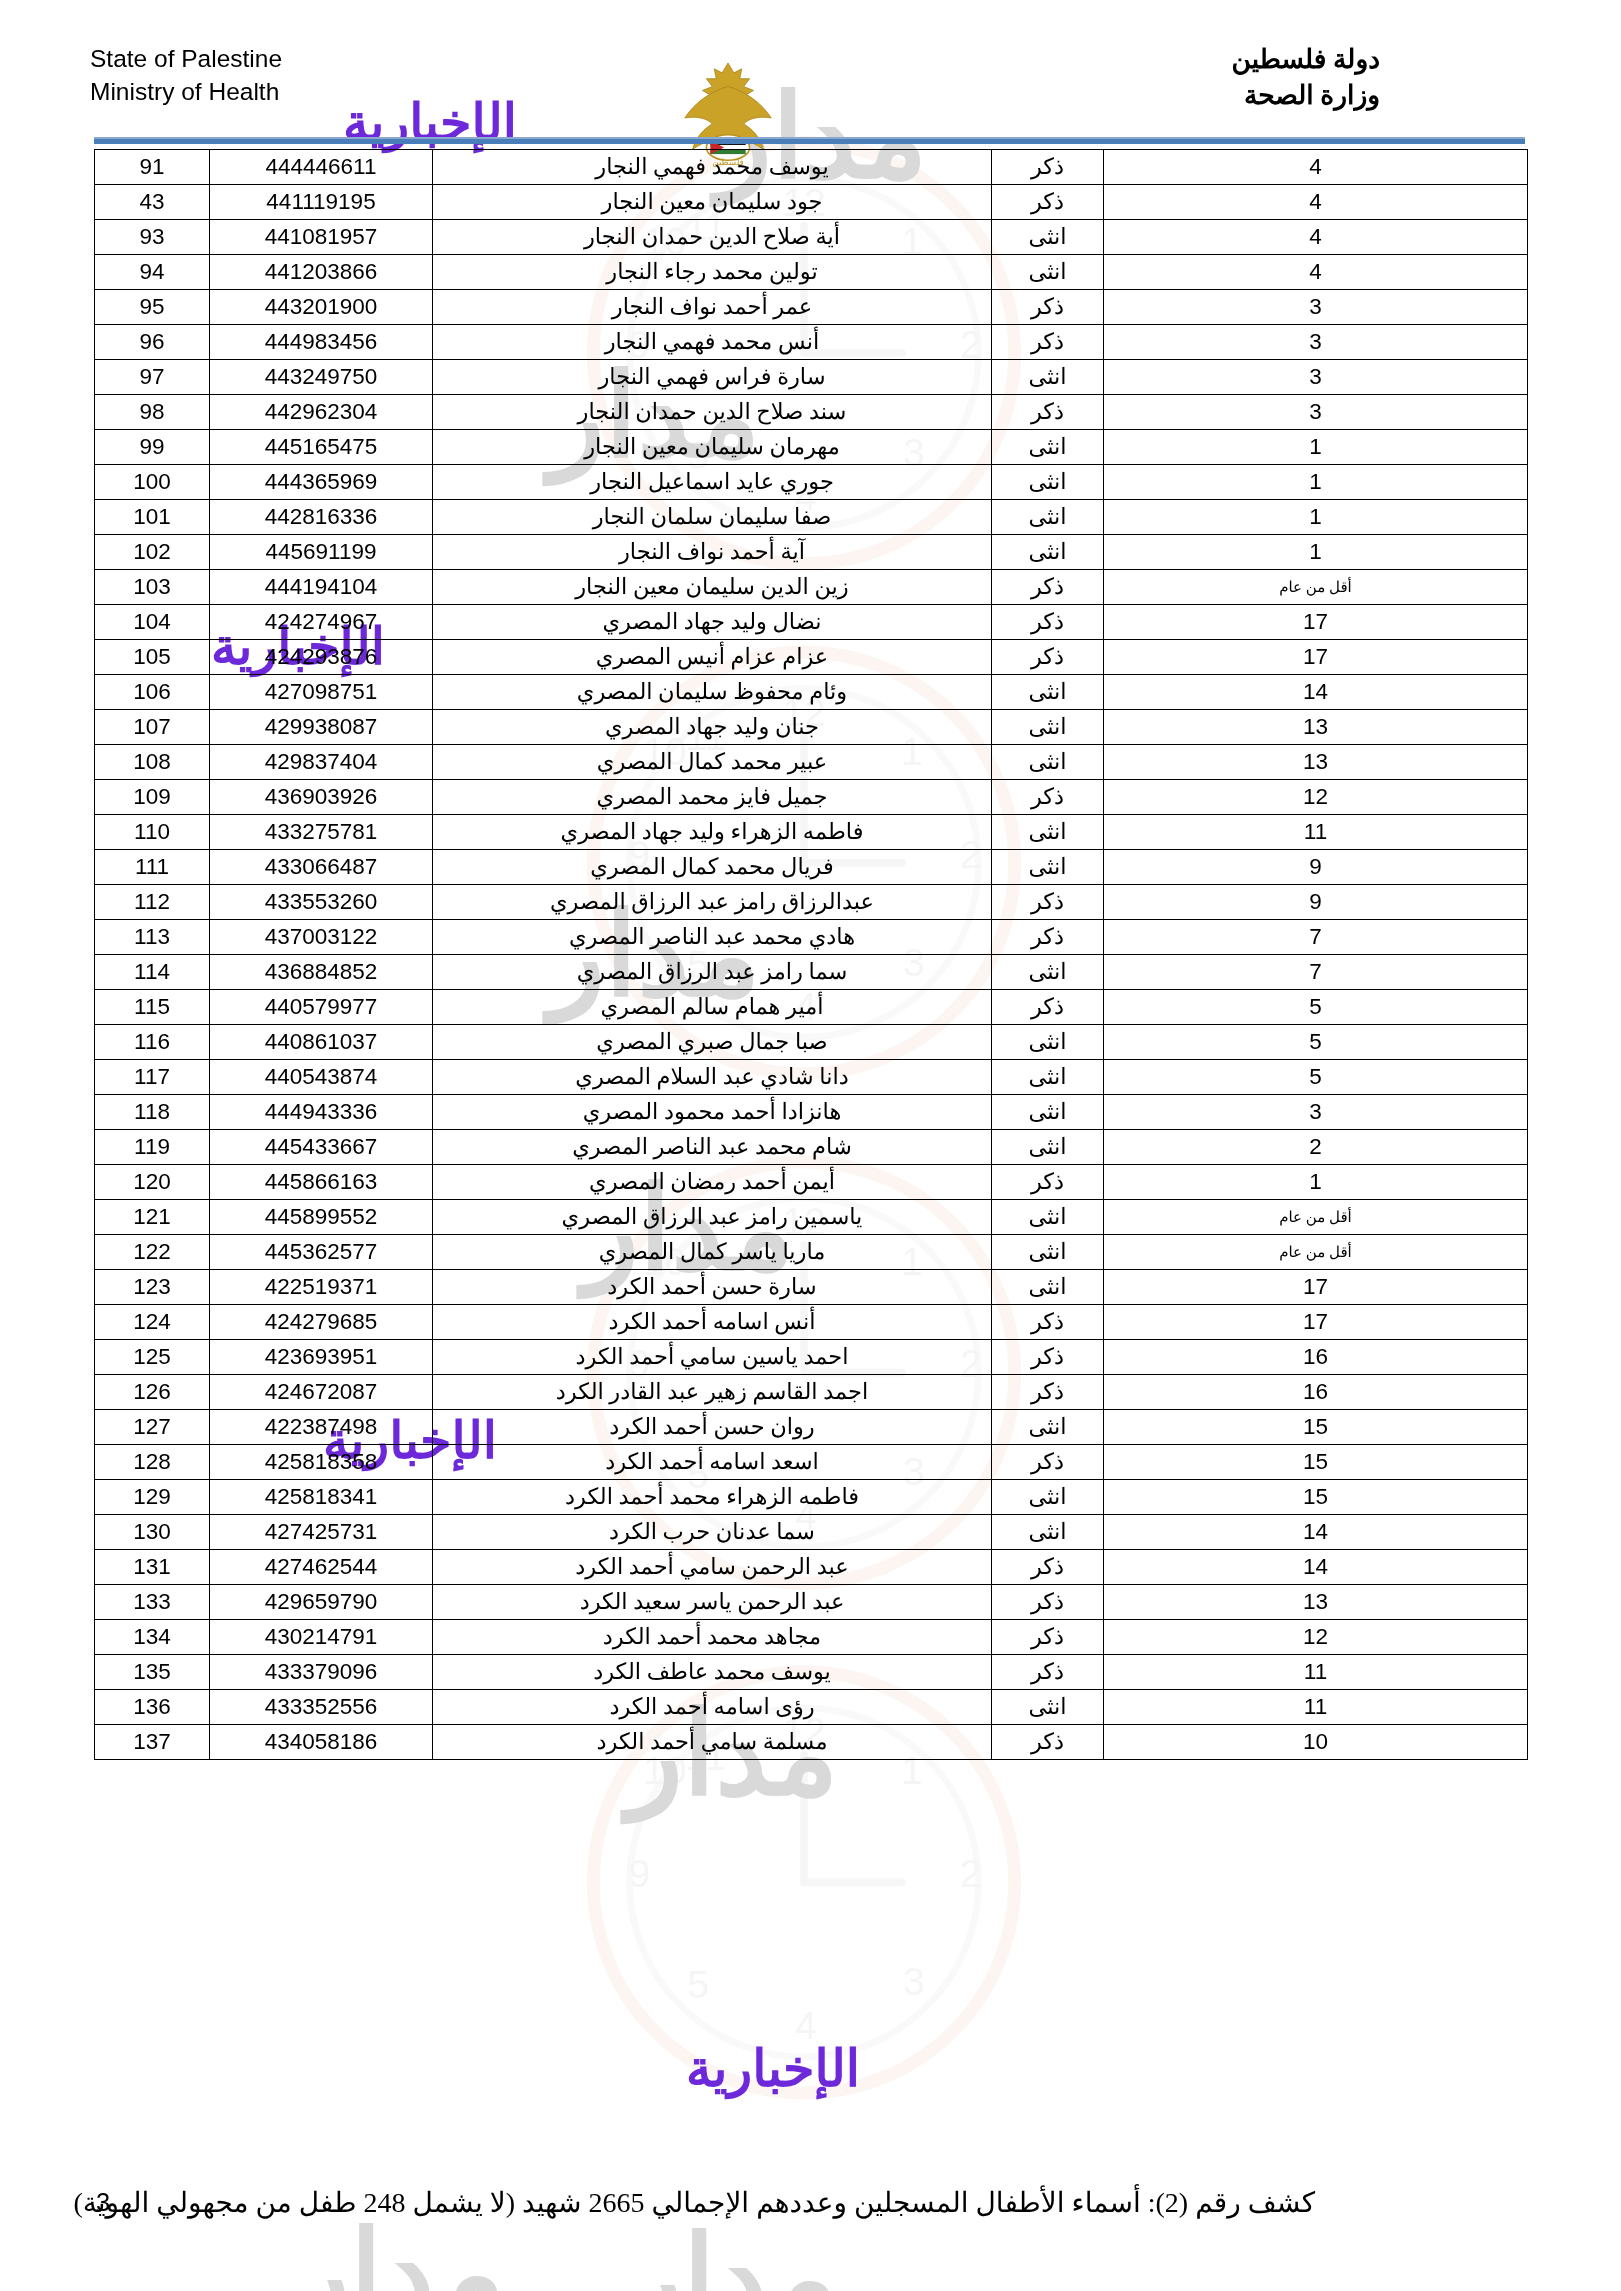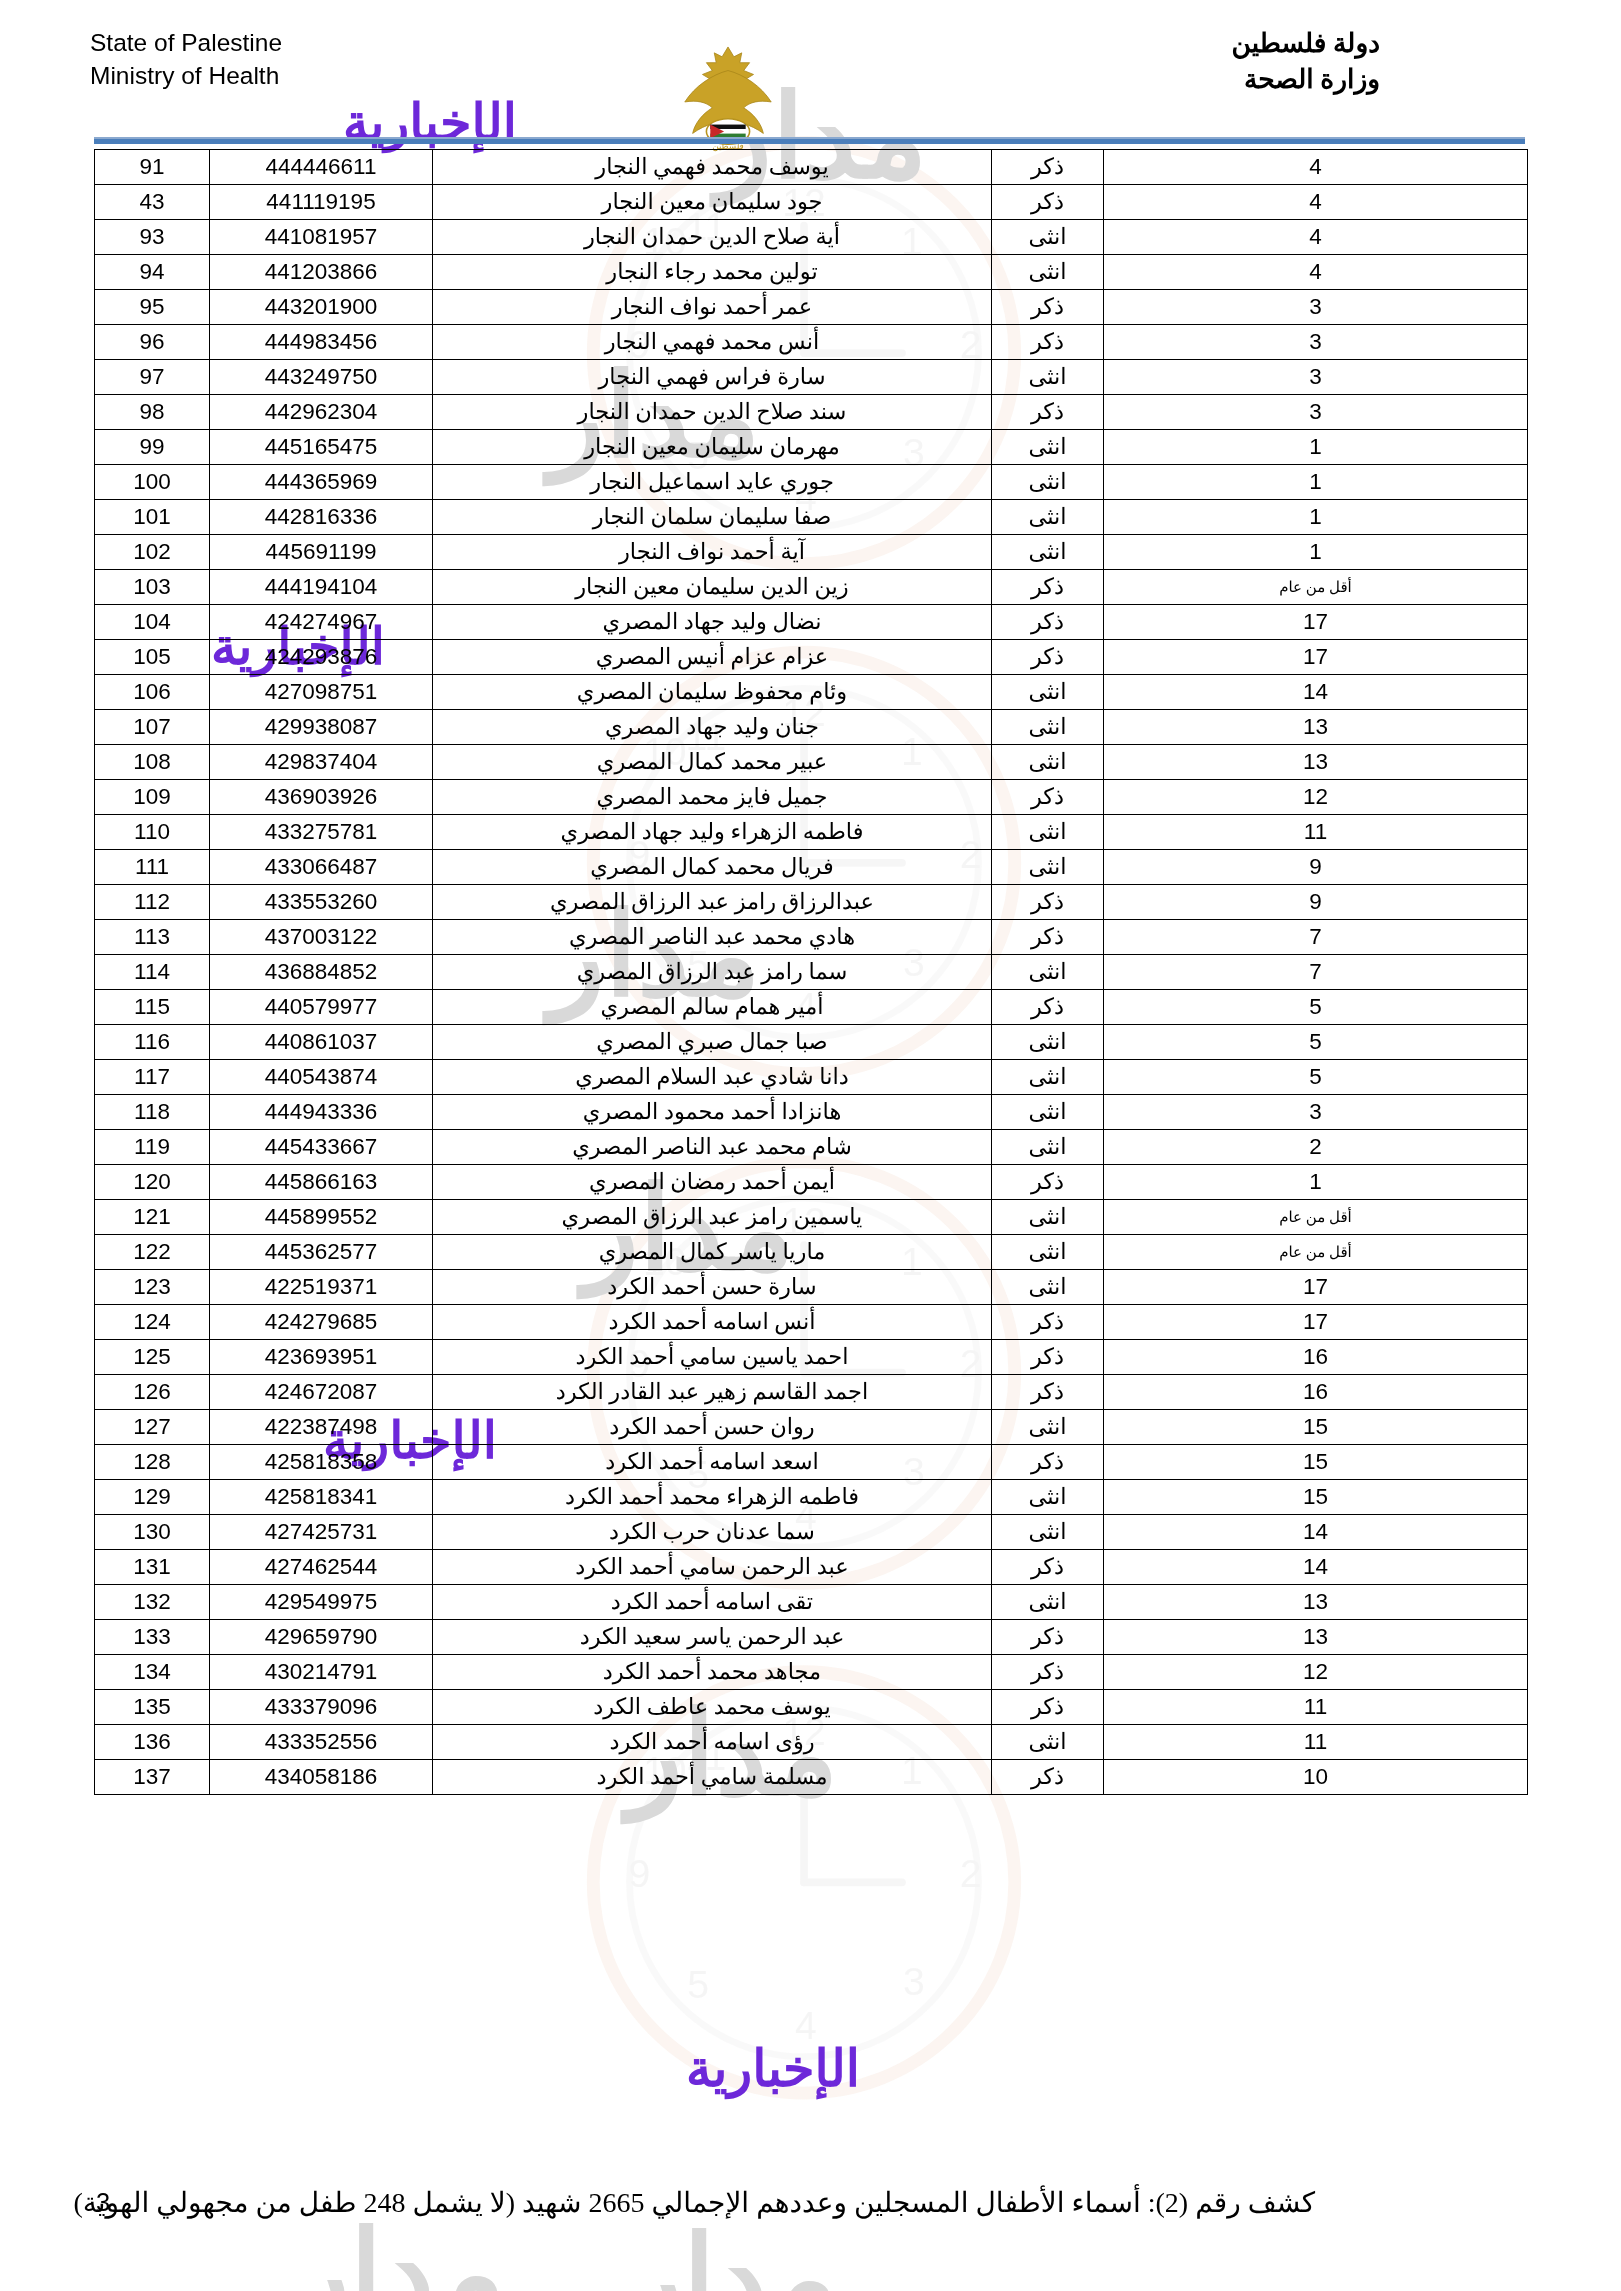--- a/index.html
+++ b/index.html
@@ -53,21 +53,21 @@
   .wm-blk8 { left: 627px;  top: 1686px; }
   .wm-blk9 { left: 686px;  top: 2039px; }
   .wm-blk10{ left: 294px;  top: 2205px; }
   .wm-blk11{ left: 627px;  top: 2210px; }
 
   
   .content { position: absolute; inset: 0; z-index: 2; }
 
   
   .header {
-    position: absolute; left: 0; top: 17px;
+    position: absolute; left: 0; top: 33px;
     width: 1456px; height: 103px;
   }
   .hdr-en {
     position: absolute; left: 90px; top: 9.8px;
     font-family: "Liberation Sans", sans-serif;
     font-size: 24.5px; line-height: 1.34; color: #000;
   }
   .hdr-en div { white-space: nowrap; }
   .hdr-ar {
     position: absolute; right: 76px; top: 7.8px;
@@ -567,27 +567,20 @@
               <td class="age">14</td>
             </tr>
             <tr>
               <td class="seq">131</td>
               <td class="idnum">427462544</td>
               <td class="name">عبد الرحمن سامي أحمد الكرد</td>
               <td class="gender">ذكر</td>
               <td class="age">14</td>
             </tr>
             <tr>
-              <td class="seq">132</td>
-              <td class="idnum">429549975</td>
-              <td class="name">تقى اسامه أحمد الكرد</td>
-              <td class="gender">انثى</td>
-              <td class="age">13</td>
-            </tr>
-            <tr>
               <td class="seq">133</td>
               <td class="idnum">429659790</td>
               <td class="name">عبد الرحمن ياسر سعيد الكرد</td>
               <td class="gender">ذكر</td>
               <td class="age">13</td>
             </tr>
             <tr>
               <td class="seq">134</td>
               <td class="idnum">430214791</td>
               <td class="name">مجاهد محمد أحمد الكرد</td>

